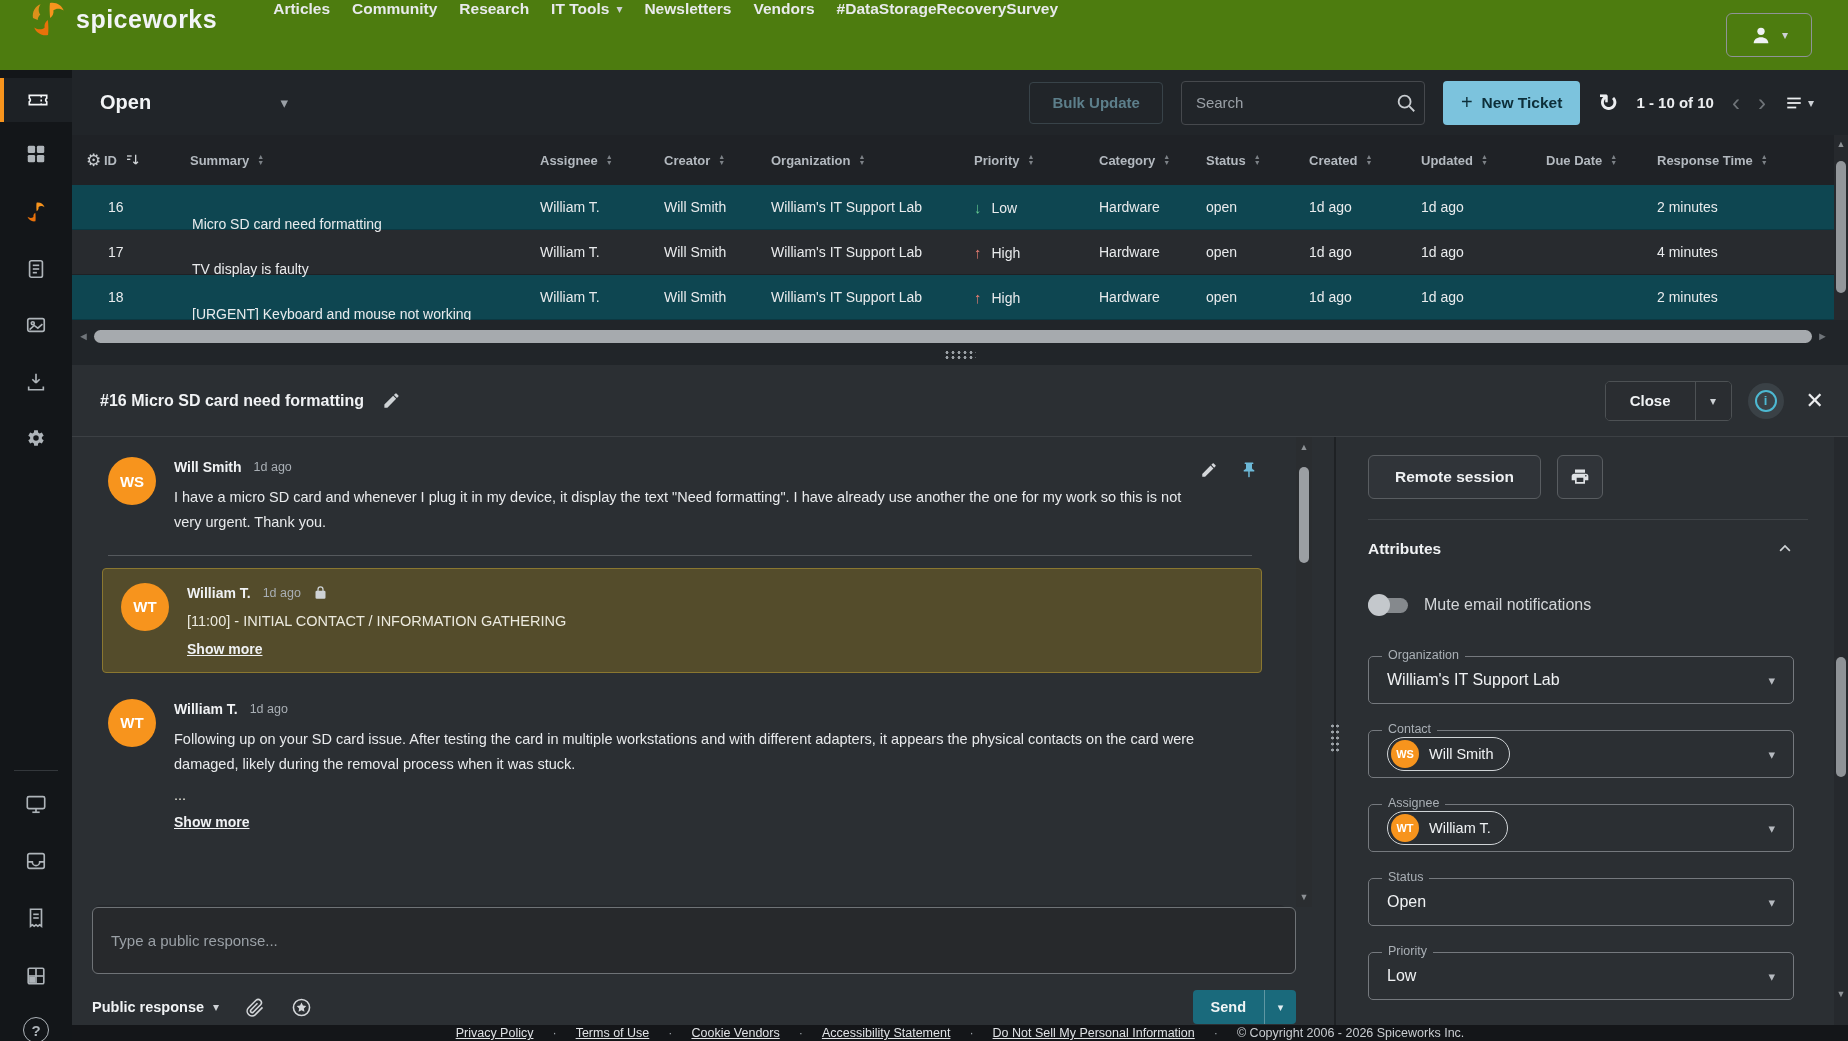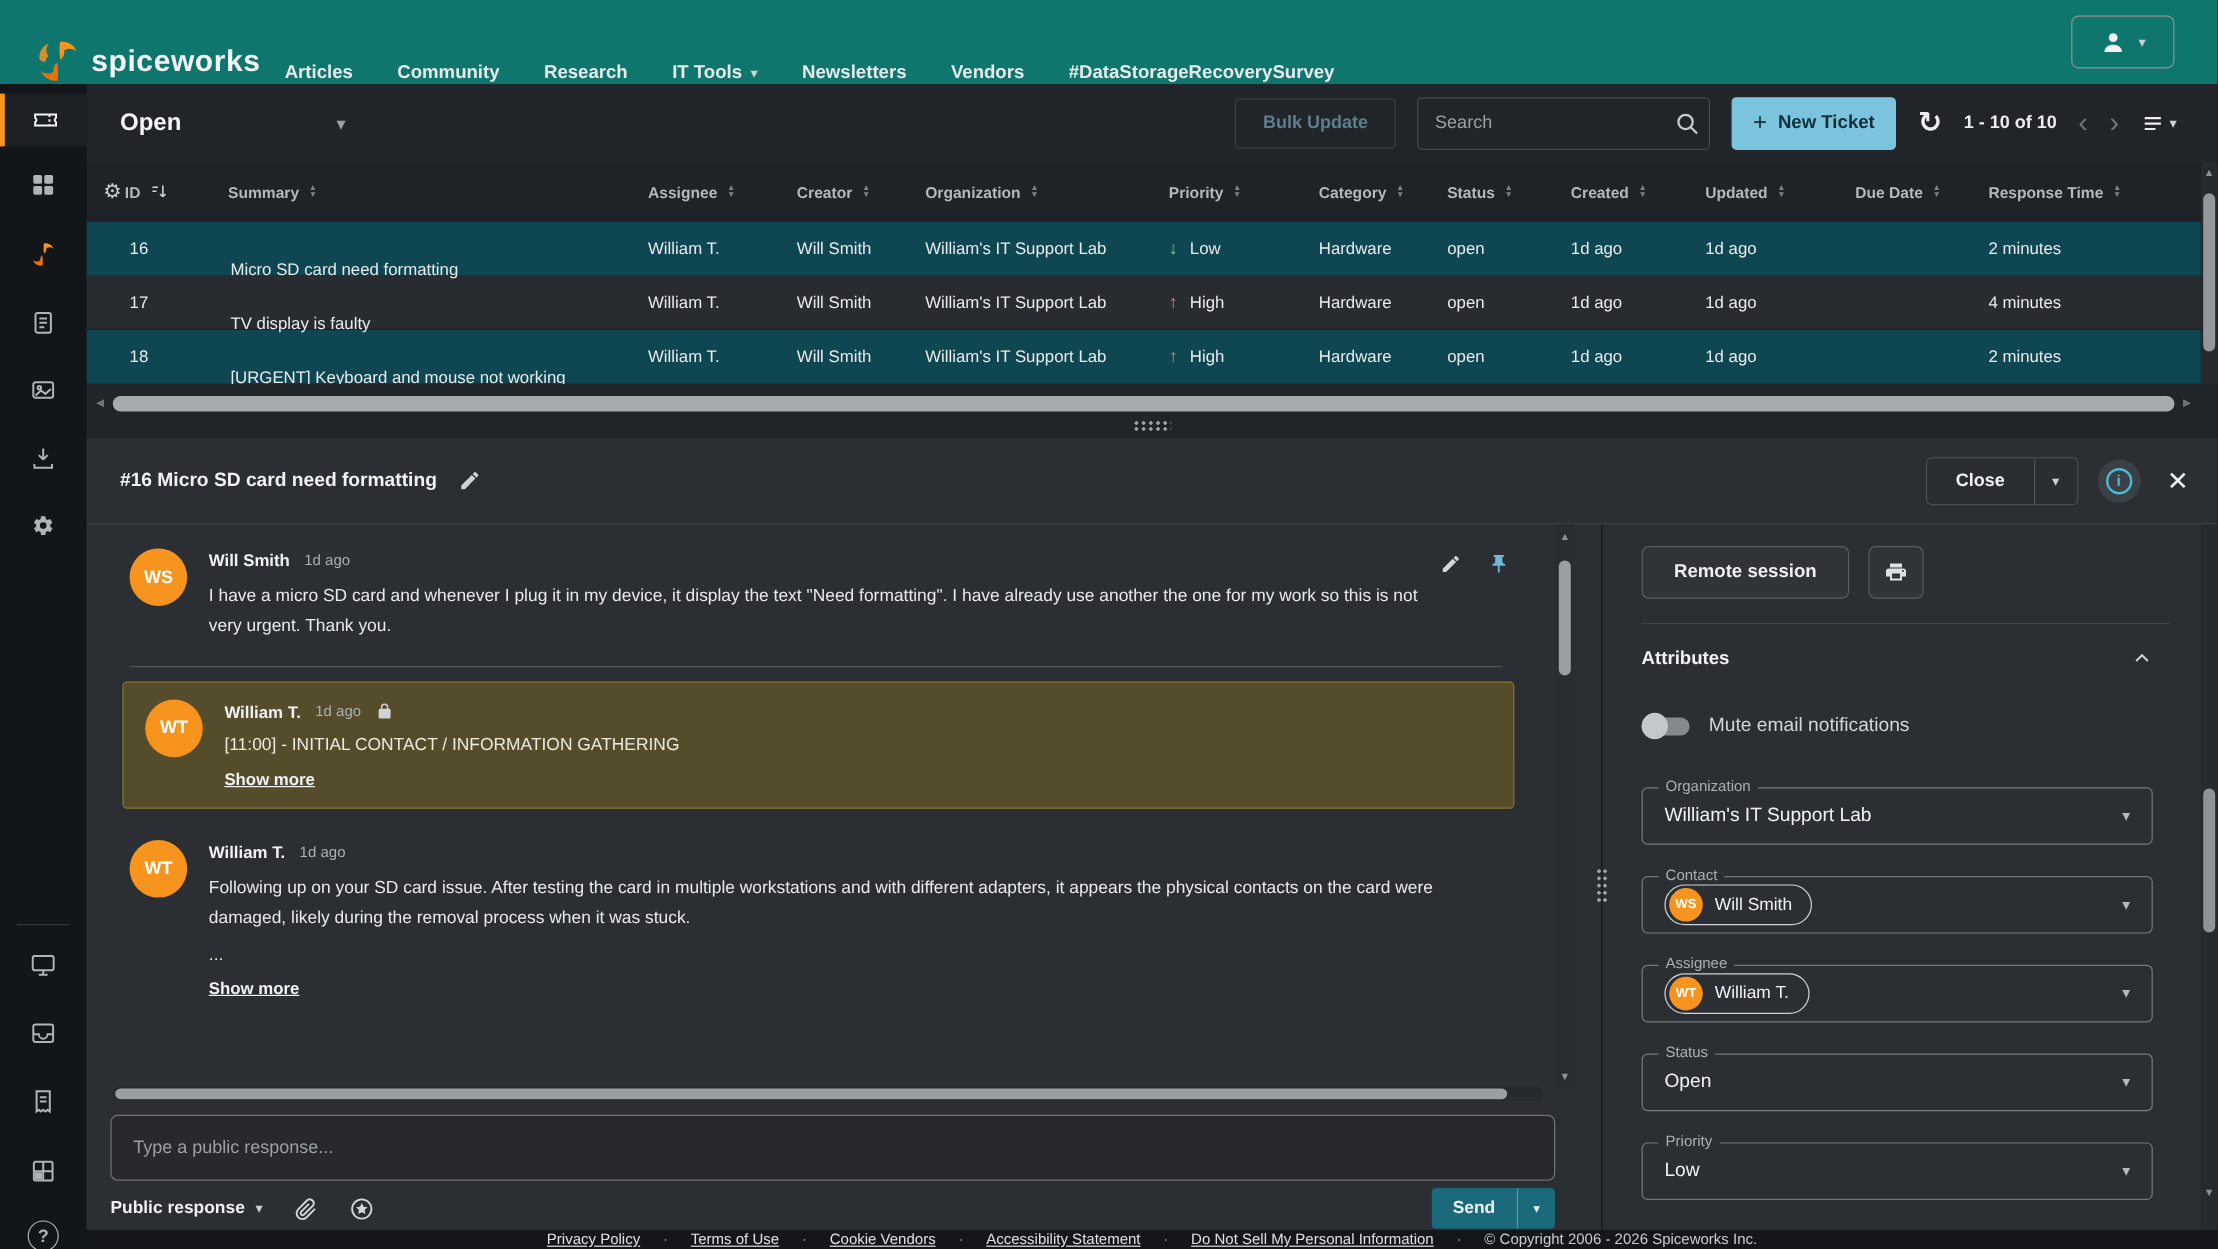--- a/index.html
+++ b/index.html
@@ -4,24 +4,24 @@
 <style>
   * { margin:0; padding:0; box-sizing:border-box; }
   html,body { width:1848px; height:1041px; overflow:hidden; background:#1a1d20;
               font-family:"Liberation Sans","DejaVu Sans",sans-serif; }
   body { position:relative; color:#e9ebed; }
   svg { display:block; }
   .svgi { width:22px; height:22px; }
 
   
   .topnav { position:absolute; left:0; top:0; width:1848px; height:70px;
-            background:#0f766e; display:flex; align-items:flex-end; z-index:30; }
+            background:#4d7c0f; display:flex; align-items:flex-start; z-index:30; }
   .logo { display:flex; align-items:center; gap:8px; margin-left:30px; cursor:pointer; }
   .logo-word { font-size:25px; font-weight:bold; color:#f2f4f6; letter-spacing:.5px; }
-  .navitems { display:flex; align-items:center; margin-left:20px; gap:37px; }
+  .navitems { display:flex; align-items:center; margin-left:56px; gap:22px; }
   .navitem { font-size:15.5px; font-weight:bold; color:#e8eaec; cursor:pointer;
              display:flex; align-items:center; gap:7px; white-space:nowrap; }
   .cdn { font-size:12px; color:#cdd1d5; }
   .user-btn { position:absolute; right:36px; top:13px; width:86px; height:44px;
               border:1.5px solid #8f9397; border-radius:6px; display:flex;
               align-items:center; justify-content:center; gap:10px; cursor:pointer; color:#f0f2f4; }
 
   
   .sidebar { position:absolute; left:0; top:70px; width:72px; height:971px; background:#131619; z-index:25; }
   .sbitem { position:absolute; left:0; width:72px; height:44px; display:flex;
@@ -124,21 +124,21 @@
   .msep { border-top:1px solid #55595d; margin:14px 40px 12px 16px; }
   .msg.private { background:#544c2b; border:1px solid #8a7730; border-radius:4px;
                  margin:6px 30px 20px 10px; padding:14px 18px; }
   .mline { font-size:14.5px; line-height:1.78; color:#eceadf; }
   .showmore { display:inline-block; margin-top:6px; font-size:14px; font-weight:bold;
               color:#f0f2f4; text-decoration:underline; cursor:pointer; }
   .thread-hbar { position:absolute; left:22px; top:468px; width:1192px; height:12px;
                  background:#26292d; border-radius:6px; }
   .thread-hbar .thumb { position:absolute; left:2px; top:1.5px; width:1160px; height:9px;
                         background:#9b9fa3; border-radius:5px; }
-  .reply { position:absolute; left:20px; top:492px; width:1204px; height:55px; }
+  .reply { position:absolute; left:20px; top:470px; width:1204px; height:67px; }
   .reply input { width:100%; height:100%; background:#27292c; border:1px solid #6f7377;
                  border-radius:6px; padding:0 18px; color:#e9ebed; font-size:15px;
                  font-family:inherit; outline:none; }
   .reply input::placeholder { color:#9aa0a6; }
   .reply-actions { position:absolute; left:20px; top:552px; width:1204px; height:36px;
                    display:flex; align-items:center; gap:26px; }
   .vis-select { display:flex; align-items:center; gap:9px; font-size:14.5px; font-weight:bold;
                 color:#f0f2f4; cursor:pointer; }
   .clip-ic, .canned-ic { color:#d4d7da; cursor:pointer; }
   .send-group { margin-left:auto; display:flex; height:34px; border-radius:4px; overflow:hidden; }

